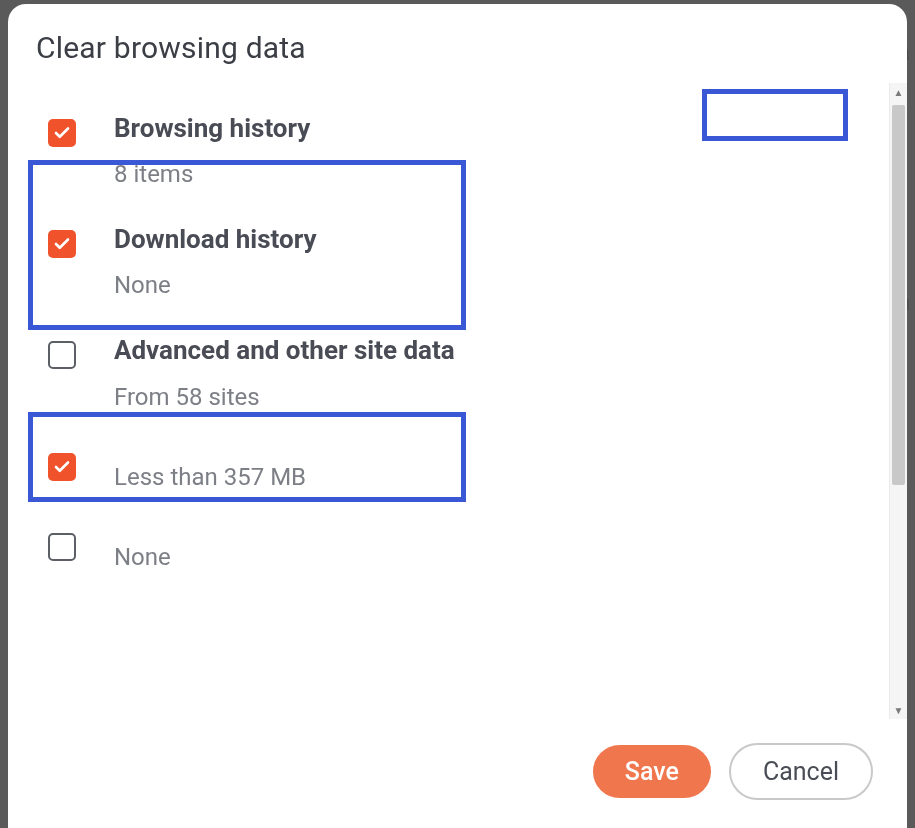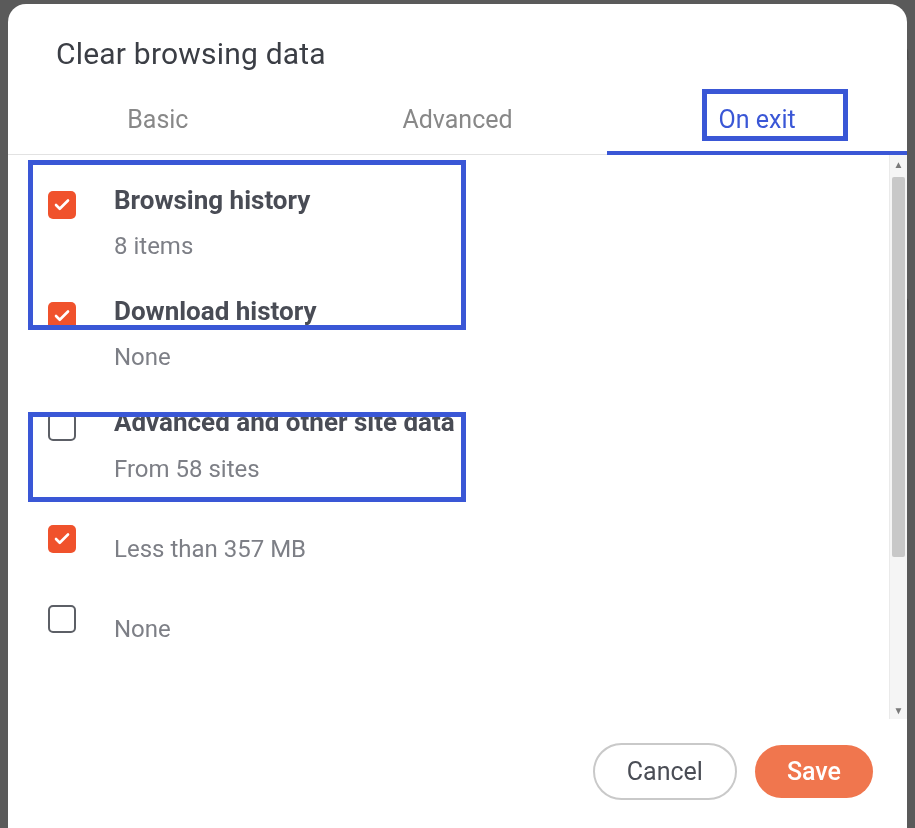--- a/index.html
+++ b/index.html
@@ -13,22 +13,21 @@
   .dialog {
     position: absolute;
     top: 4px; left: 8px; right: 8px; bottom: 0;
     background: #fff;
     border-radius: 18px 18px 0 0;
     display: flex;
     flex-direction: column;
     overflow: hidden;
   }
   .dialog-header {
-    padding: 26px 40px 18px 48px;
-    margin-top: 6px;
+    padding: 26px 40px 18px 28px;
   }
   .dialog-title {
     font-size: 30px;
     font-weight: 400;
     color: #3b3e45;
     letter-spacing: 0.2px;
   }
   .tabs {
     display: flex;
     border-bottom: 1px solid #e2e2e2;
@@ -182,25 +181,20 @@
 
 <span class="bg-text" style="left:898px;top:40px">a</span>
 <span class="bg-text" style="left:898px;top:290px">n</span>
 
 <div class="dialog">
 
   <div class="dialog-header">
     <h1 class="dialog-title">Clear browsing data</h1>
   </div>
 
-  <div class="tabs">
-    <div class="tab">Basic</div>
-    <div class="tab">Advanced</div>
-    <div class="tab active">On exit</div>
-  </div>
 
   <div class="content-wrap">
     <div class="content">
       <div class="options">
 
         <div class="option-row">
           <div class="cb">
             <div class="cb-box checked">
               <svg width="18" height="18" viewBox="0 0 24 24" fill="none">
                   <path d="M4 12l5 5L20 6" stroke="#fff" stroke-width="3.5" stroke-linecap="round" stroke-linejoin="round"></path>
@@ -264,21 +258,21 @@
     </div>
 
     <div class="scrollbar-track">
       <div class="scroll-arrow up">▲</div>
       <div class="scroll-thumb"></div>
       <div class="scroll-arrow down">▼</div>
     </div>
   </div>
 
   <div class="footer">
+    <button class="btn save">Save</button>
     <button class="btn cancel">Cancel</button>
-    <button class="btn save">Save</button>
   </div>
 
   <div class="tab-highlight-box" style="top:85px;left:694px;width:146px;height:52px"></div>
   <div class="highlight-group" style="top:156px;left:20px;width:438px;height:170px"></div>
   <div class="highlight-group" style="top:408px;left:20px;width:438px;height:90px"></div>
 
 </div>
 
 </body></html>

